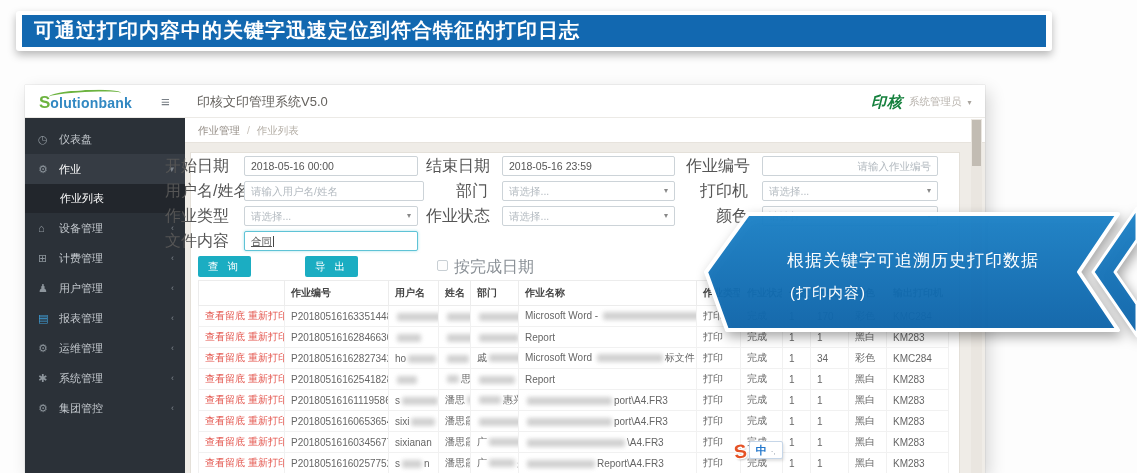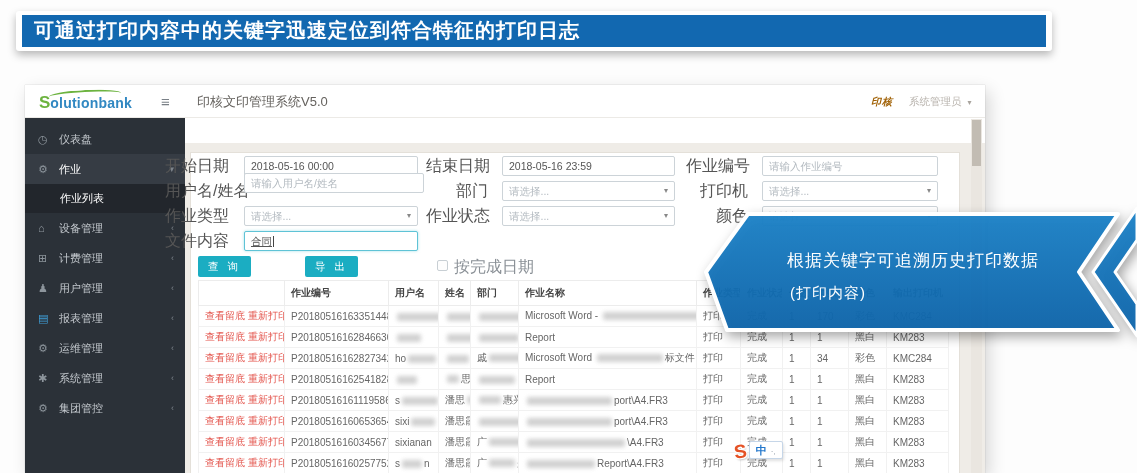--- a/index.html
+++ b/index.html
@@ -18,22 +18,22 @@
     box-shadow:0 0 1px rgba(0,0,0,.25), 4px 6px 16px rgba(0,0,0,.16); overflow:hidden; }
   .app-header { position:absolute; left:0; top:0; width:960px; height:33px; background:#fff;
     border-bottom:1px solid #eceae6; }
   .logo { position:absolute; left:14px; top:8px; font-size:14px; font-weight:bold; cursor:pointer; }
   .logo .s { color:#6cb33f; font-size:17px; }
   .logo .rest { color:#3188c2; letter-spacing:.2px; }
   .logo .swoosh { position:absolute; left:10px; top:-3px; width:72px; height:10px;
     border-top:2px solid #6cb33f; border-radius:50%; transform:rotate(-3deg); }
   .hamburger { position:absolute; left:136px; top:0; line-height:33px; font-size:15px; color:#7a8087; cursor:pointer; }
   .app-title { position:absolute; left:172px; top:0; line-height:33px; font-size:13px; color:#65625e; }
-  .brand { position:absolute; left:846px; top:0; line-height:33px; font-size:10px; font-weight:bold;
-    font-style:italic; color:#a16207; letter-spacing:1px; }
+  .brand { position:absolute; left:846px; top:0; line-height:33px; font-size:15px; font-weight:bold;
+    font-style:italic; color:#15803d; letter-spacing:1px; }
   .user-menu { position:absolute; left:884px; top:0; line-height:33px; font-size:10.5px; color:#b9b4ae; cursor:pointer; }
   .user-menu .caret { font-size:8px; color:#a9a49e; margin-left:3px; }
 
   
   .sidebar { position:absolute; left:0; top:33px; width:160px; height:355px; background:#2b3138; padding-top:6px; }
   .side-item { height:30px; line-height:30px; padding-left:13px; font-size:11px; color:#c3c8cd;
     cursor:pointer; position:relative; white-space:nowrap; }
   .side-item .ico { display:inline-block; width:21px; color:#8d959c; font-size:11px; }
   .side-item .caret { position:absolute; right:11px; color:#7d848b; font-size:9px; }
   .side-item.open { background:#363c44; color:#fff; }
@@ -126,33 +126,38 @@
         </div>
         <div class="side-item"><span class="ico">⌂</span><span>设备管理</span><span class="caret">‹</span></div>
         <div class="side-item"><span class="ico">⊞</span><span>计费管理</span><span class="caret">‹</span></div>
         <div class="side-item"><span class="ico">♟</span><span>用户管理</span><span class="caret">‹</span></div>
         <div class="side-item"><span class="ico" style="color: rgb(63, 159, 216);">▤</span><span>报表管理</span><span class="caret">‹</span></div>
         <div class="side-item"><span class="ico">⚙</span><span>运维管理</span><span class="caret">‹</span></div>
         <div class="side-item"><span class="ico">✱</span><span>系统管理</span><span class="caret">‹</span></div>
         <div class="side-item"><span class="ico">⚙</span><span>集团管控</span><span class="caret">‹</span></div>
       </div>
 
+    <div class="breadcrumb">
+      <span class="sec">作业管理</span>
+      <span class="sep">/</span>
+      <span class="cur">作业列表</span>
+    </div>
 
     <div class="content-bg"></div>
     <div class="panel"></div>
 
     <span class="f-label" style="left:140px;top:71px;">开始日期</span>
     <input class="f-ctl" style="left: 219px; top: 71px; width: 174px;" value="2018-05-16 00:00">
     <span class="f-label" style="left:401px;top:71px;">结束日期</span>
     <input class="f-ctl" style="left: 477px; top: 71px; width: 173px;" value="2018-05-16 23:59">
     <span class="f-label" style="left:661px;top:71px;">作业编号</span>
-    <input class="f-ctl" style="left: 737px; top: 71px; width: 176px;" placeholder="请输入作业编号">
+    <input class="f-ctl" style="left: 737px; top: 71px; width: 176px; text-align: right;" placeholder="请输入作业编号">
 
     <span class="f-label" style="left:140px;top:96px;">用户名/姓名</span>
-    <input class="f-ctl" style="left: 219px; top: 88px; width: 180px;" placeholder="请输入用户名/姓名">
+    <input class="f-ctl" style="left: 219px; top: 96px; width: 180px;" placeholder="请输入用户名/姓名">
     <span class="f-label" style="left:401px;top:96px;">部门</span>
     <div class="f-ctl f-sel" style="left:477px;top:96px;width:173px;">
       <span>请选择...</span><span class="caret">▾</span></div>
     <span class="f-label" style="left:661px;top:96px;">打印机</span>
     <div class="f-ctl f-sel" style="left:737px;top:96px;width:176px;">
       <span>请选择...</span><span class="caret">▾</span></div>
 
     <span class="f-label" style="left:140px;top:121px;">作业类型</span>
     <div class="f-ctl f-sel" style="left:219px;top:121px;width:174px;">
       <span>请选择...</span><span class="caret">▾</span></div>

